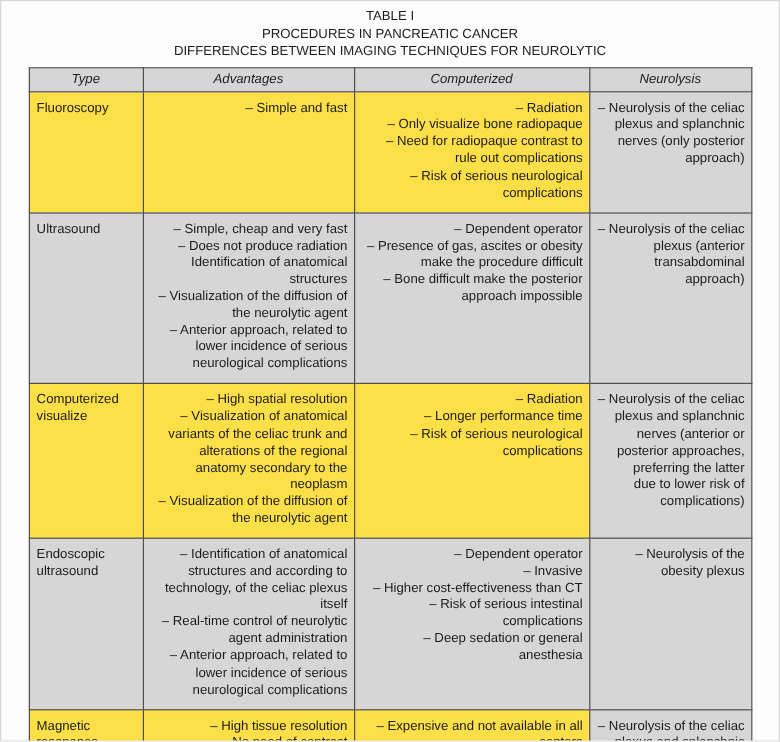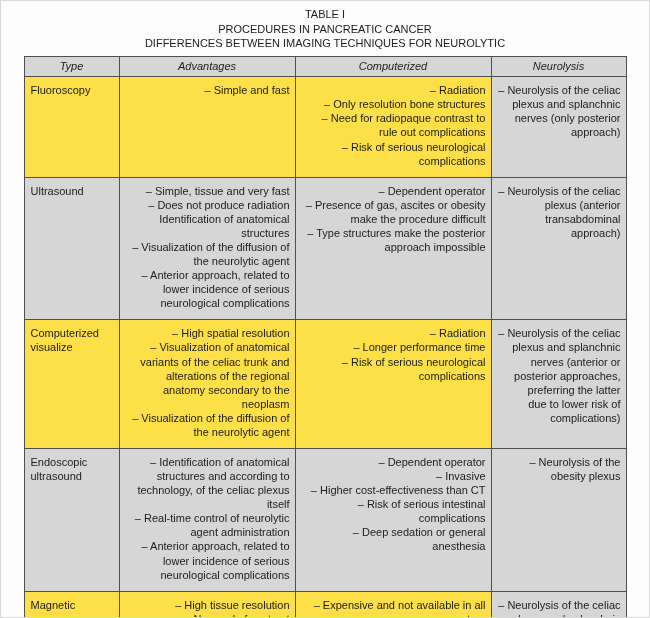--- a/index.html
+++ b/index.html
@@ -93,42 +93,42 @@
     <tbody>
         <tr>
           <td class="type-cell">
             <div class="type-text">Fluoroscopy</div>
           </td>
           <td class="advantages-cell">
             <div class="li">– Simple and fast</div>
           </td>
           <td class="disadvantages-cell">
             <div class="li">– Radiation</div>
-            <div class="li">– Only resolution bone structures</div>
+            <div class="li">– Only visualize bone radiopaque</div>
             <div class="li">– Need for radiopaque contrast to rule out complications</div>
             <div class="li">– Risk of serious neurological complications</div>
           </td>
           <td class="indications-cell">
             <div class="li">– Neurolysis of the celiac plexus and splanchnic nerves (only posterior approach)</div>
           </td>
         </tr>
         <tr class="shaded">
           <td class="type-cell">
             <div class="type-text">Ultrasound</div>
           </td>
           <td class="advantages-cell">
-            <div class="li">– Simple, tissue and very fast</div>
+            <div class="li">– Simple, cheap and very fast</div>
             <div class="li">– Does not produce radiation Identification of anatomical structures</div>
             <div class="li">– Visualization of the diffusion of the neurolytic agent</div>
             <div class="li">– Anterior approach, related to lower incidence of serious neurological complications</div>
           </td>
           <td class="disadvantages-cell">
             <div class="li">– Dependent operator</div>
             <div class="li">– Presence of gas, ascites or obesity make the procedure difficult</div>
-            <div class="li">– Type structures make the posterior approach impossible</div>
+            <div class="li">– Bone difficult make the posterior approach impossible</div>
           </td>
           <td class="indications-cell">
             <div class="li">– Neurolysis of the celiac plexus (anterior transabdominal approach)</div>
           </td>
         </tr>
         <tr>
           <td class="type-cell">
             <div class="type-text">Computerized visualize</div>
           </td>
           <td class="advantages-cell">

